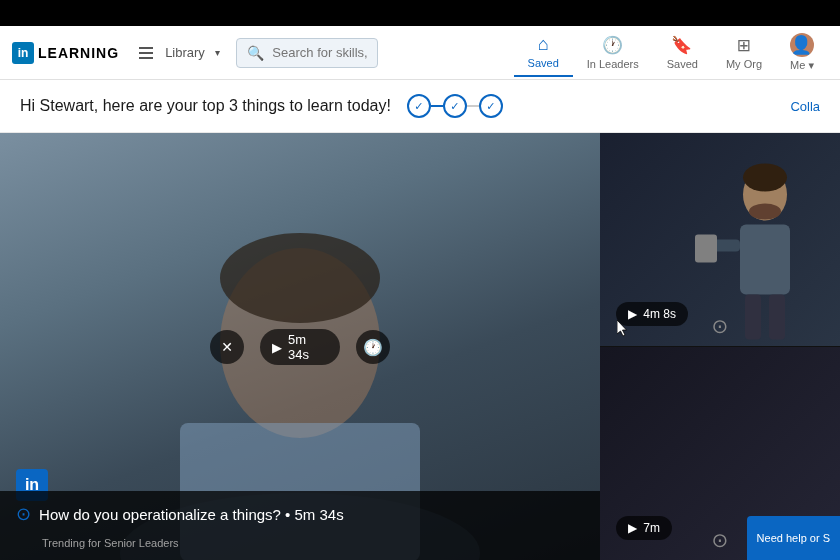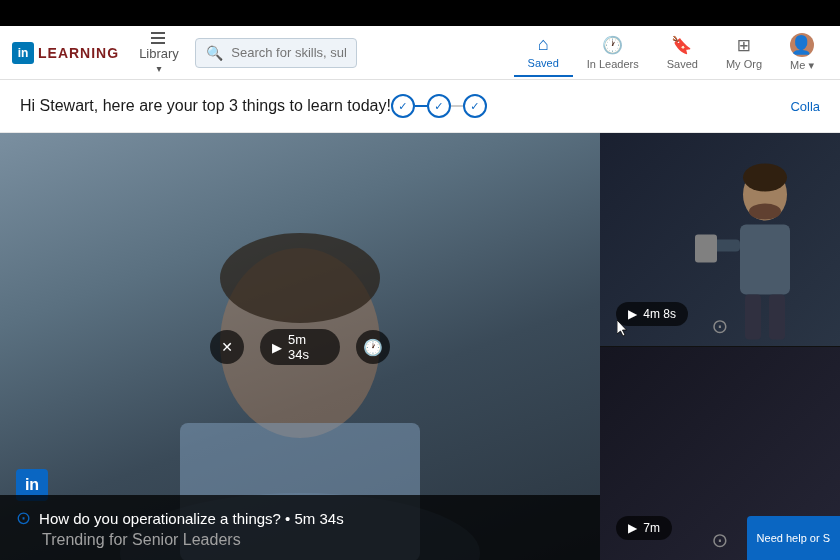--- a/index.html
+++ b/index.html
@@ -36,37 +36,36 @@
       font-size: 12px;
       width: 22px;
       height: 22px;
       display: flex;
       align-items: center;
       justify-content: center;
       border-radius: 3px;
     }
 
     .learning-text {
-      color: #7f1d1d;
+      color: #000000;
       font-size: 14px;
       font-weight: 600;
       letter-spacing: 1px;
       text-transform: uppercase;
     }
 
     .library-btn {
       display: flex;
       align-items: center;
-      gap: 2px;
+      gap: 10px;
       color: #555;
       font-size: 13px;
       cursor: pointer;
       padding: 4px 8px;
       border-radius: 4px;
-      flex-direction: column;
     }
 
     .hamburger-icon {
       display: flex;
       flex-direction: column;
       gap: 3px;
       margin-right: 2px;
     }
     .hamburger-icon span {
       display: block;
@@ -137,20 +136,21 @@
       padding: 14px 20px;
       display: flex;
       align-items: center;
       justify-content: space-between;
       border-bottom: 1px solid #e8e8e8;
     }
 
     .greeting-left {
       display: flex;
       align-items: center;
+      gap: 16px;
     }
 
     .greeting-text {
       font-size: 16px;
       color: #1a1a1a;
       font-weight: 400;
     }
 
     .progress-circles {
       display: flex;
@@ -293,22 +293,22 @@
     }
 
     .featured-title {
       color: white;
       font-size: 15px;
       font-weight: 500;
     }
 
     .featured-sub {
       color: #a0a0a0;
-      font-size: 16px;
-      margin-top: 2px;
+      font-size: 11px;
+      margin-top: 12px;
       padding-left: 26px;
     }
 
     
     .side-cards {
       flex: 1;
       display: flex;
       flex-direction: column;
       gap: 0;
       overflow: hidden;

